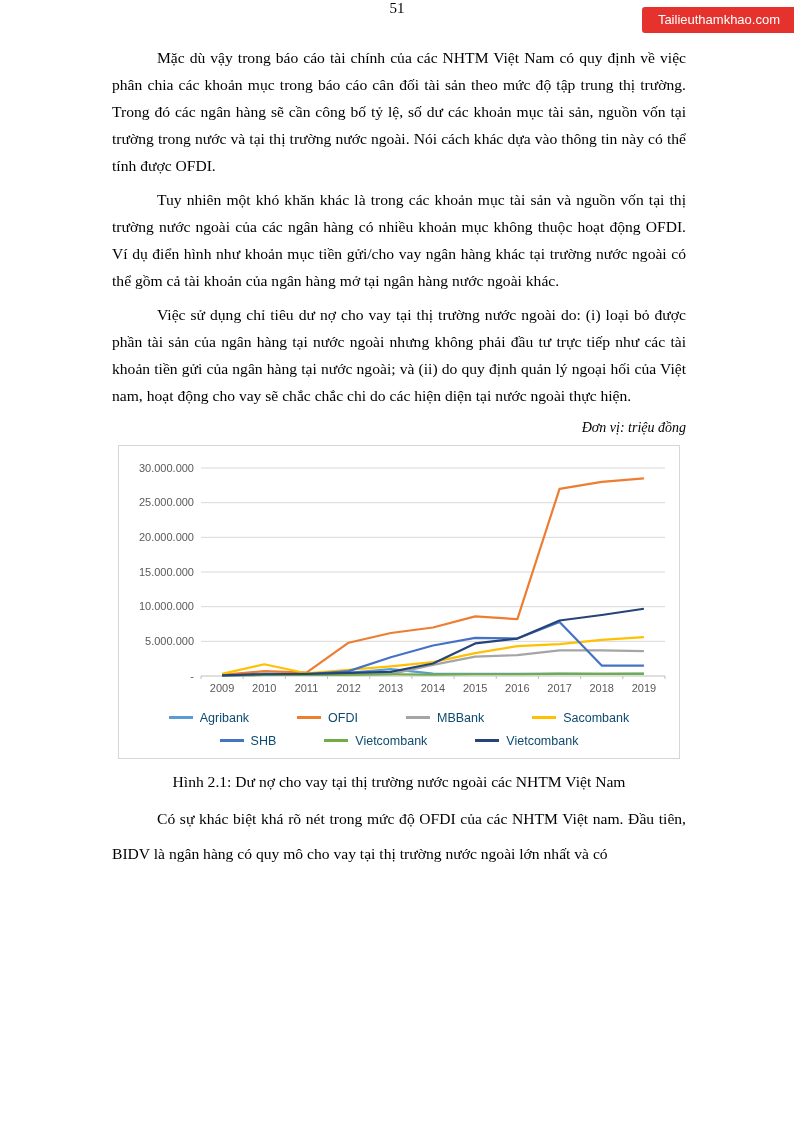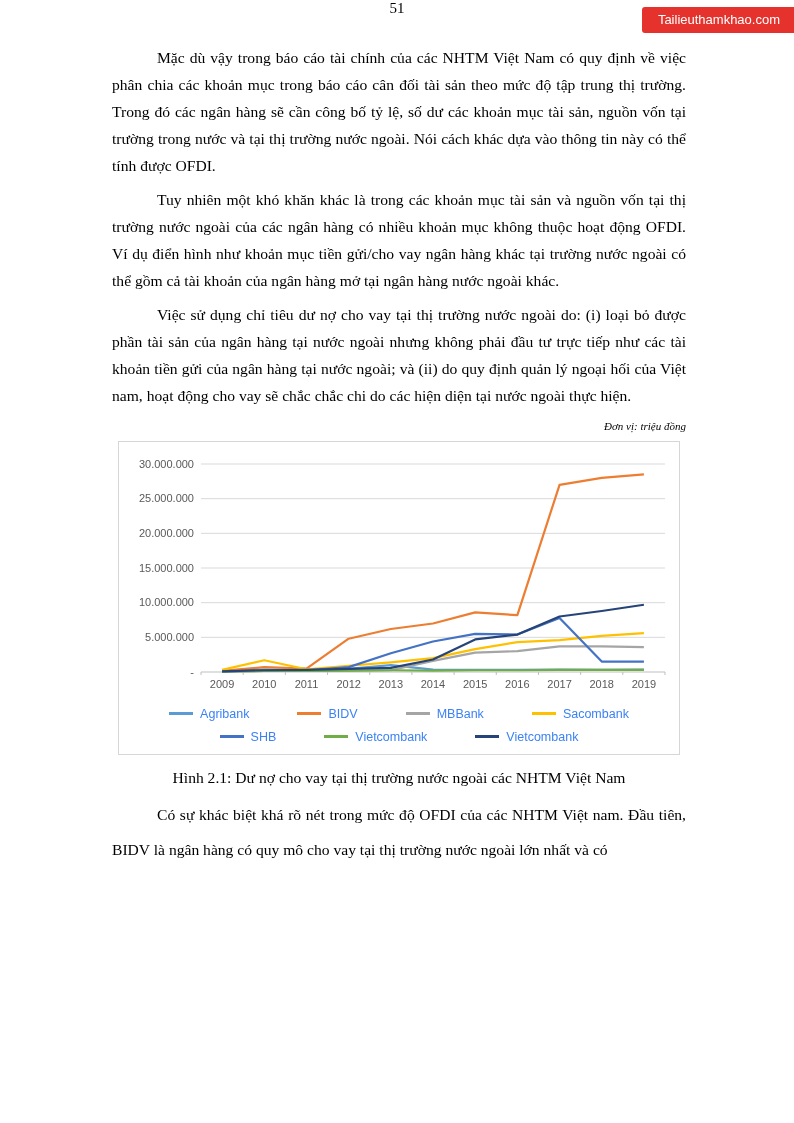--- a/index.html
+++ b/index.html
@@ -24,34 +24,34 @@
   .page-number { text-align: center; font-size: 15px; }
   .content { margin: 28px 108px 0 112px; }
   p.body {
     font-size: 15.6px; line-height: 1.73;
     text-align: justify; text-indent: 45px;
     margin: 0 0 7px 0;
   }
   p.body.wide { line-height: 2.25; margin-top: 2px; }
   .unit-note {
     text-align: right; font-style: italic;
-    font-size: 11px; margin: 10px 0 9px;
+    font-size: 14px; margin: 10px 0 9px;
   }
   .chart-box {
     width: 562px; margin: 0 auto 12px;
     border: 1px solid #d6d6d6;
     padding: 14px 6px 10px;
     background: #fff;
   }
   .legend { margin-top: 4px; }
   .legend-row { display: flex; justify-content: center; gap: 48px; margin-top: 9px; }
   .legend-item {
     display: flex; align-items: center; gap: 7px;
     font-family: "Liberation Sans", "DejaVu Sans", sans-serif;
-    font-size: 12.5px; color: #3b82f6;
+    font-size: 12.5px; color: #0c4a6e;
   }
   .legend-mark { width: 24px; height: 2.5px; display: inline-block; }
   .caption { text-align: center; font-weight: normal; font-size: 15.6px; margin: 14px 0 10px; }
   .source { text-align: center; font-style: italic; font-size: 15px; margin: 0 0 10px; }
   .tick { font-family: "Liberation Sans", "DejaVu Sans", sans-serif; font-size: 11px; fill: #595959; }
 </style>
 </head>
 <body>
 
 <div class="watermark">
@@ -115,21 +115,21 @@
         <polyline points="97.0909090909091,215.30666666666667 139.27272727272728,214.26666666666668 181.45454545454544,213.92 223.63636363636363,212.88 265.8181818181818,211.84 308,203.52 350.1818181818182,183.41333333333333 392.3636363636364,178.56 434.54545454545456,160.53333333333333 476.72727272727275,154.98666666666668 518.909090909091,148.74666666666667" fill="none" stroke="#264478" stroke-width="2.2" stroke-linejoin="round"></polyline>
       </svg>
     <div id="chart-legend" class="legend">
         <div class="legend-row">
           <span class="legend-item">
             <span class="legend-mark" style="background: rgb(91, 155, 213);"></span>
             <span>Agribank</span>
           </span>
           <span class="legend-item">
             <span class="legend-mark" style="background: rgb(237, 125, 49);"></span>
-            <span>BIDV</span>
+            <span>OFDI</span>
           </span>
           <span class="legend-item">
             <span class="legend-mark" style="background: rgb(165, 165, 165);"></span>
             <span>MBBank</span>
           </span>
           <span class="legend-item">
             <span class="legend-mark" style="background: rgb(255, 192, 0);"></span>
             <span>Sacombank</span>
           </span>
         </div>

